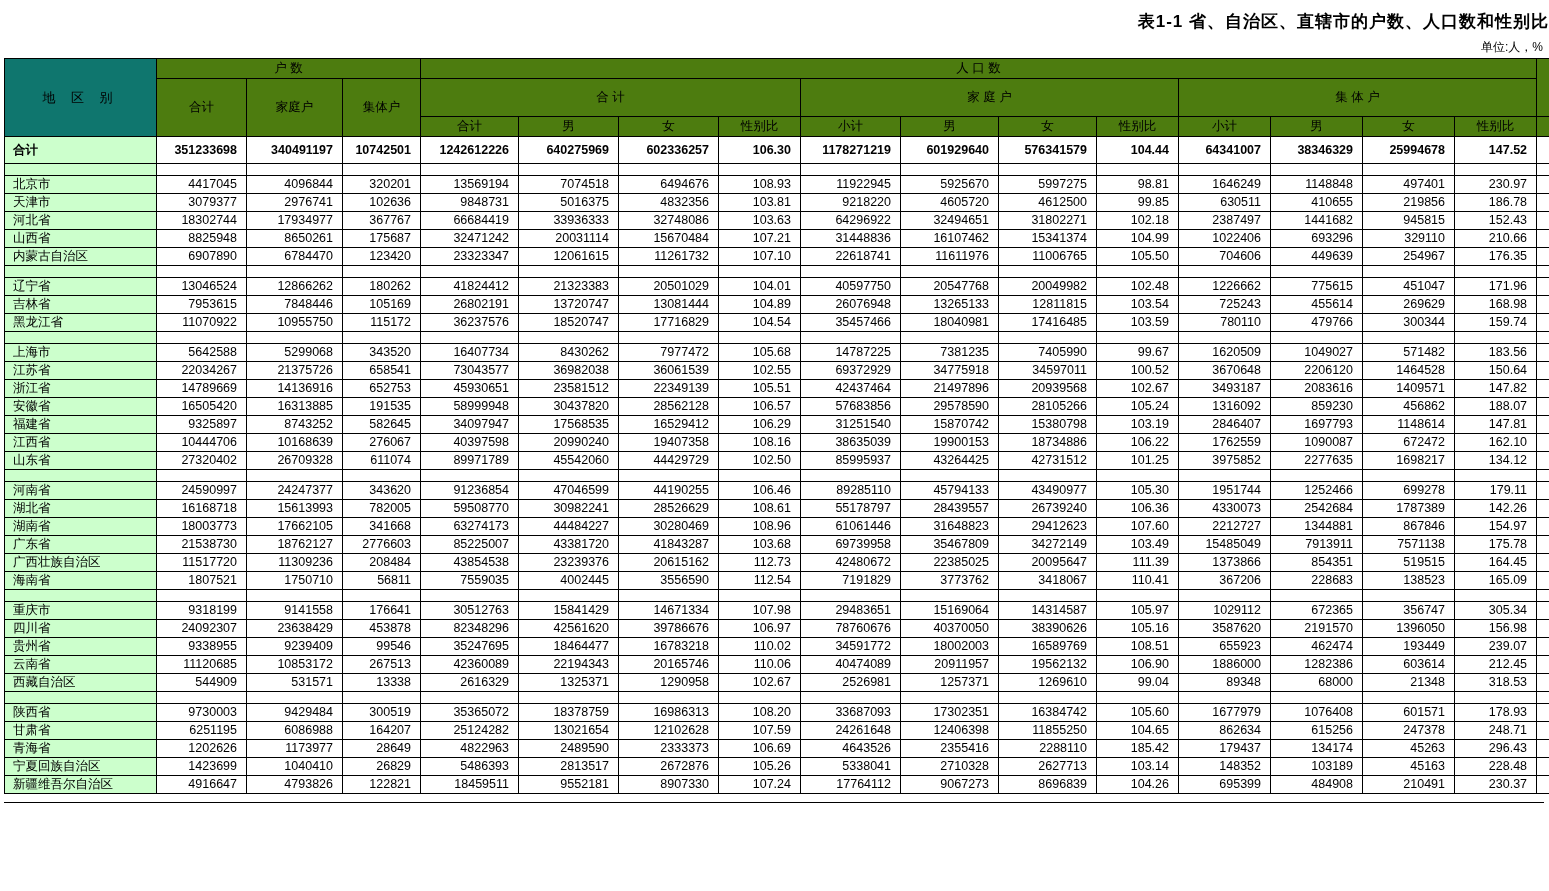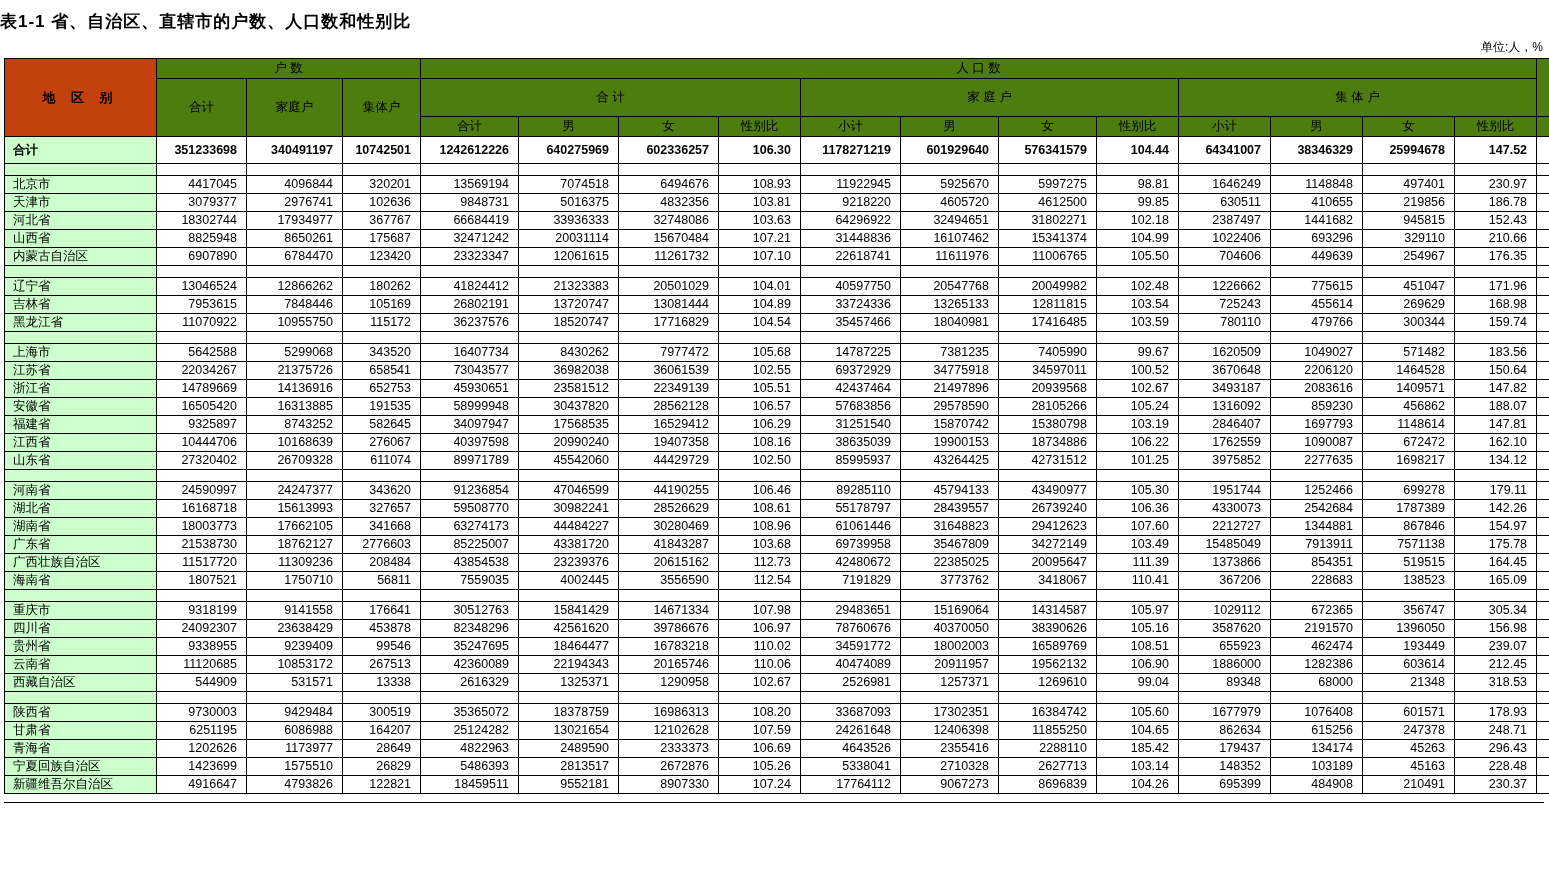--- a/index.html
+++ b/index.html
@@ -13,21 +13,21 @@
     font-family: "Liberation Sans", sans-serif;
     color: #000000;
     overflow: hidden;
   }
   .page {
     position: relative;
     width: 1549px;
     height: 891px;
   }
   .title {
-    text-align: left;
+    text-align: right;
     font-size: 17px;
     font-weight: bold;
     padding-top: 10px;
     padding-bottom: 6px;
     letter-spacing: 1px;
   }
   .unit-line {
     text-align: right;
     font-size: 12px;
     padding-right: 6px;
@@ -48,25 +48,24 @@
   thead th {
     background: #4d7c0f;
     font-weight: normal;
     text-align: center;
     font-size: 12.5px;
     height: 19px;
     line-height: 19px;
     color: #000;
   }
   thead th.region-head {
-    background: #c2410c;
+    background: #0f766e;
     font-size: 13px;
     letter-spacing: 6px;
     vertical-align: middle;
-    font-weight: bold;
   }
   thead th.tall {
     height: 57px;
     line-height: 18px;
   }
   tbody td {
     border-left: none;
     border-right: none;
     border-top: none;
     border-bottom: none;
@@ -348,21 +347,21 @@
         </tr>
         <tr>
           <td class="region">吉林省</td>
           <td class="num">7953615</td>
           <td class="num">7848446</td>
           <td class="num">105169</td>
           <td class="num">26802191</td>
           <td class="num">13720747</td>
           <td class="num">13081444</td>
           <td class="num">104.89</td>
-          <td class="num">33724336</td>
+          <td class="num">26076948</td>
           <td class="num">13265133</td>
           <td class="num">12811815</td>
           <td class="num">103.54</td>
           <td class="num">725243</td>
           <td class="num">455614</td>
           <td class="num">269629</td>
           <td class="num">168.98</td>
           <td class="num">3.32</td>
         </tr>
         <tr>
@@ -571,21 +570,21 @@
           <td class="num">1951744</td>
           <td class="num">1252466</td>
           <td class="num">699278</td>
           <td class="num">179.11</td>
           <td class="num">3.68</td>
         </tr>
         <tr>
           <td class="region">湖北省</td>
           <td class="num">16168718</td>
           <td class="num">15613993</td>
-          <td class="num">327657</td>
+          <td class="num">782005</td>
           <td class="num">59508770</td>
           <td class="num">30982241</td>
           <td class="num">28526629</td>
           <td class="num">108.61</td>
           <td class="num">55178797</td>
           <td class="num">28439557</td>
           <td class="num">26739240</td>
           <td class="num">106.36</td>
           <td class="num">4330073</td>
           <td class="num">2542684</td>
@@ -855,21 +854,21 @@
           <td class="num">185.42</td>
           <td class="num">179437</td>
           <td class="num">134174</td>
           <td class="num">45263</td>
           <td class="num">296.43</td>
           <td class="num">3.96</td>
         </tr>
         <tr>
           <td class="region">宁夏回族自治区</td>
           <td class="num">1423699</td>
-          <td class="num">1575510</td>
+          <td class="num">1040410</td>
           <td class="num">26829</td>
           <td class="num">5486393</td>
           <td class="num">2813517</td>
           <td class="num">2672876</td>
           <td class="num">105.26</td>
           <td class="num">5338041</td>
           <td class="num">2710328</td>
           <td class="num">2627713</td>
           <td class="num">103.14</td>
           <td class="num">148352</td>

